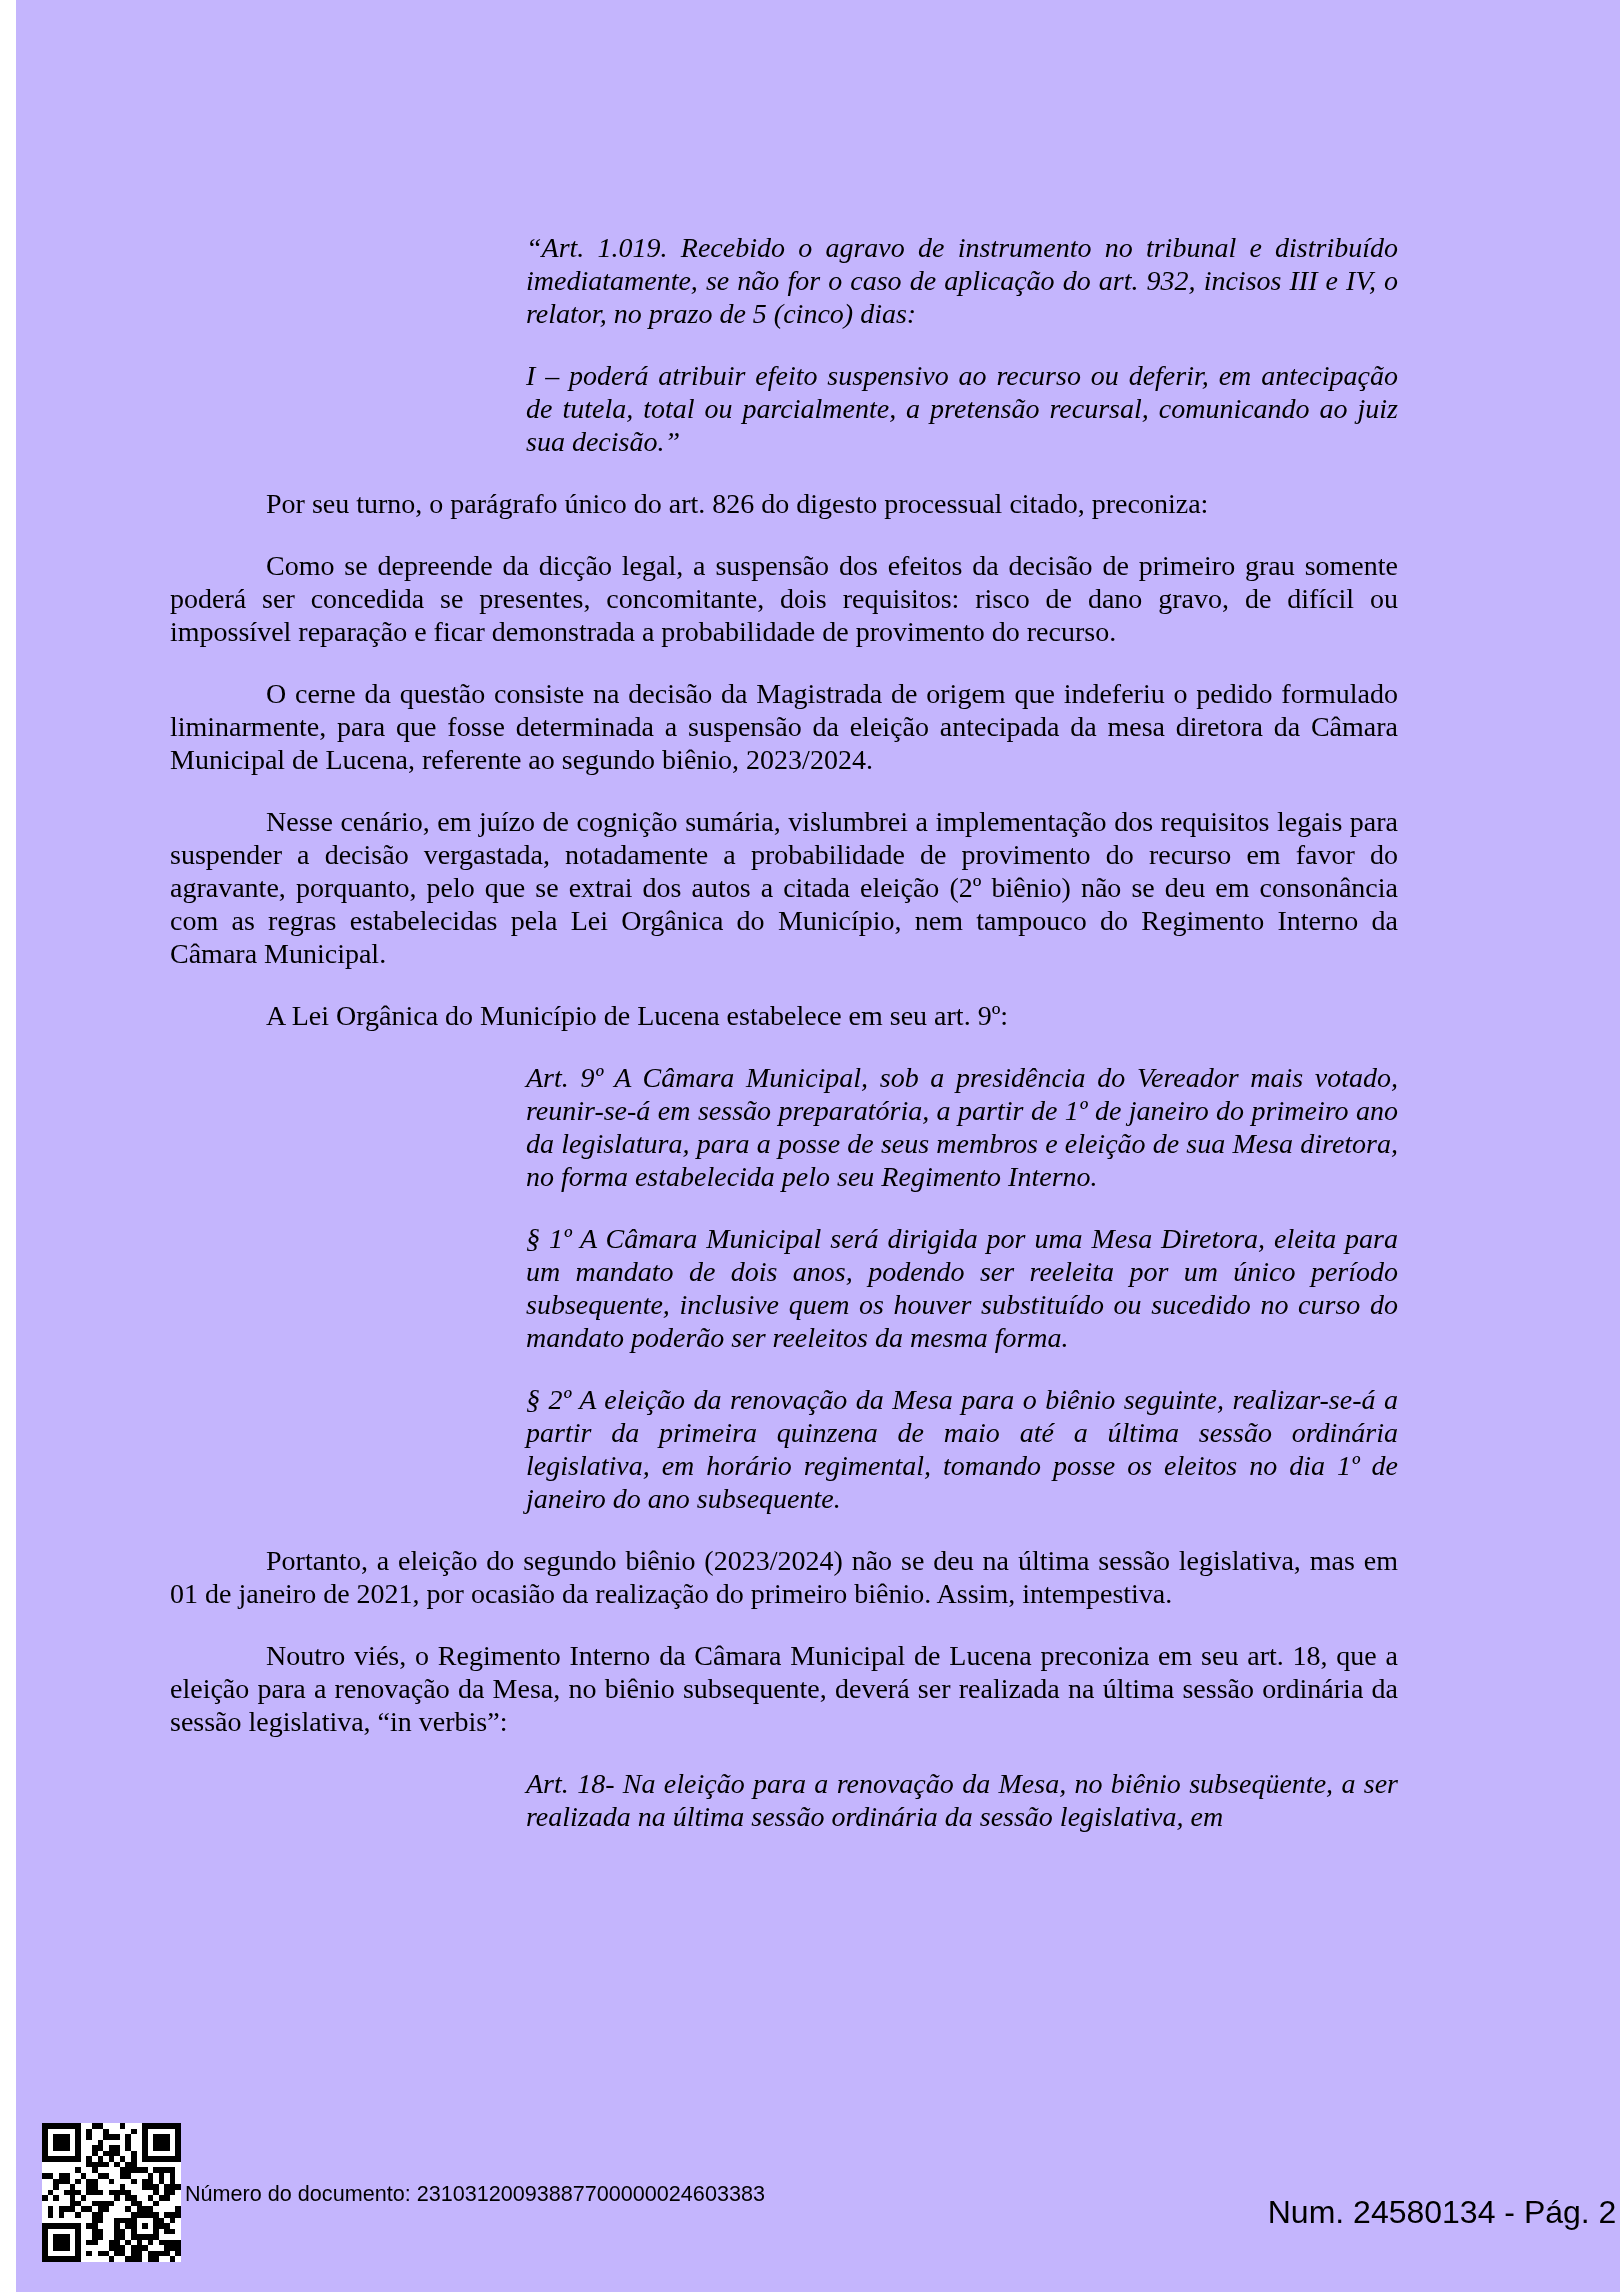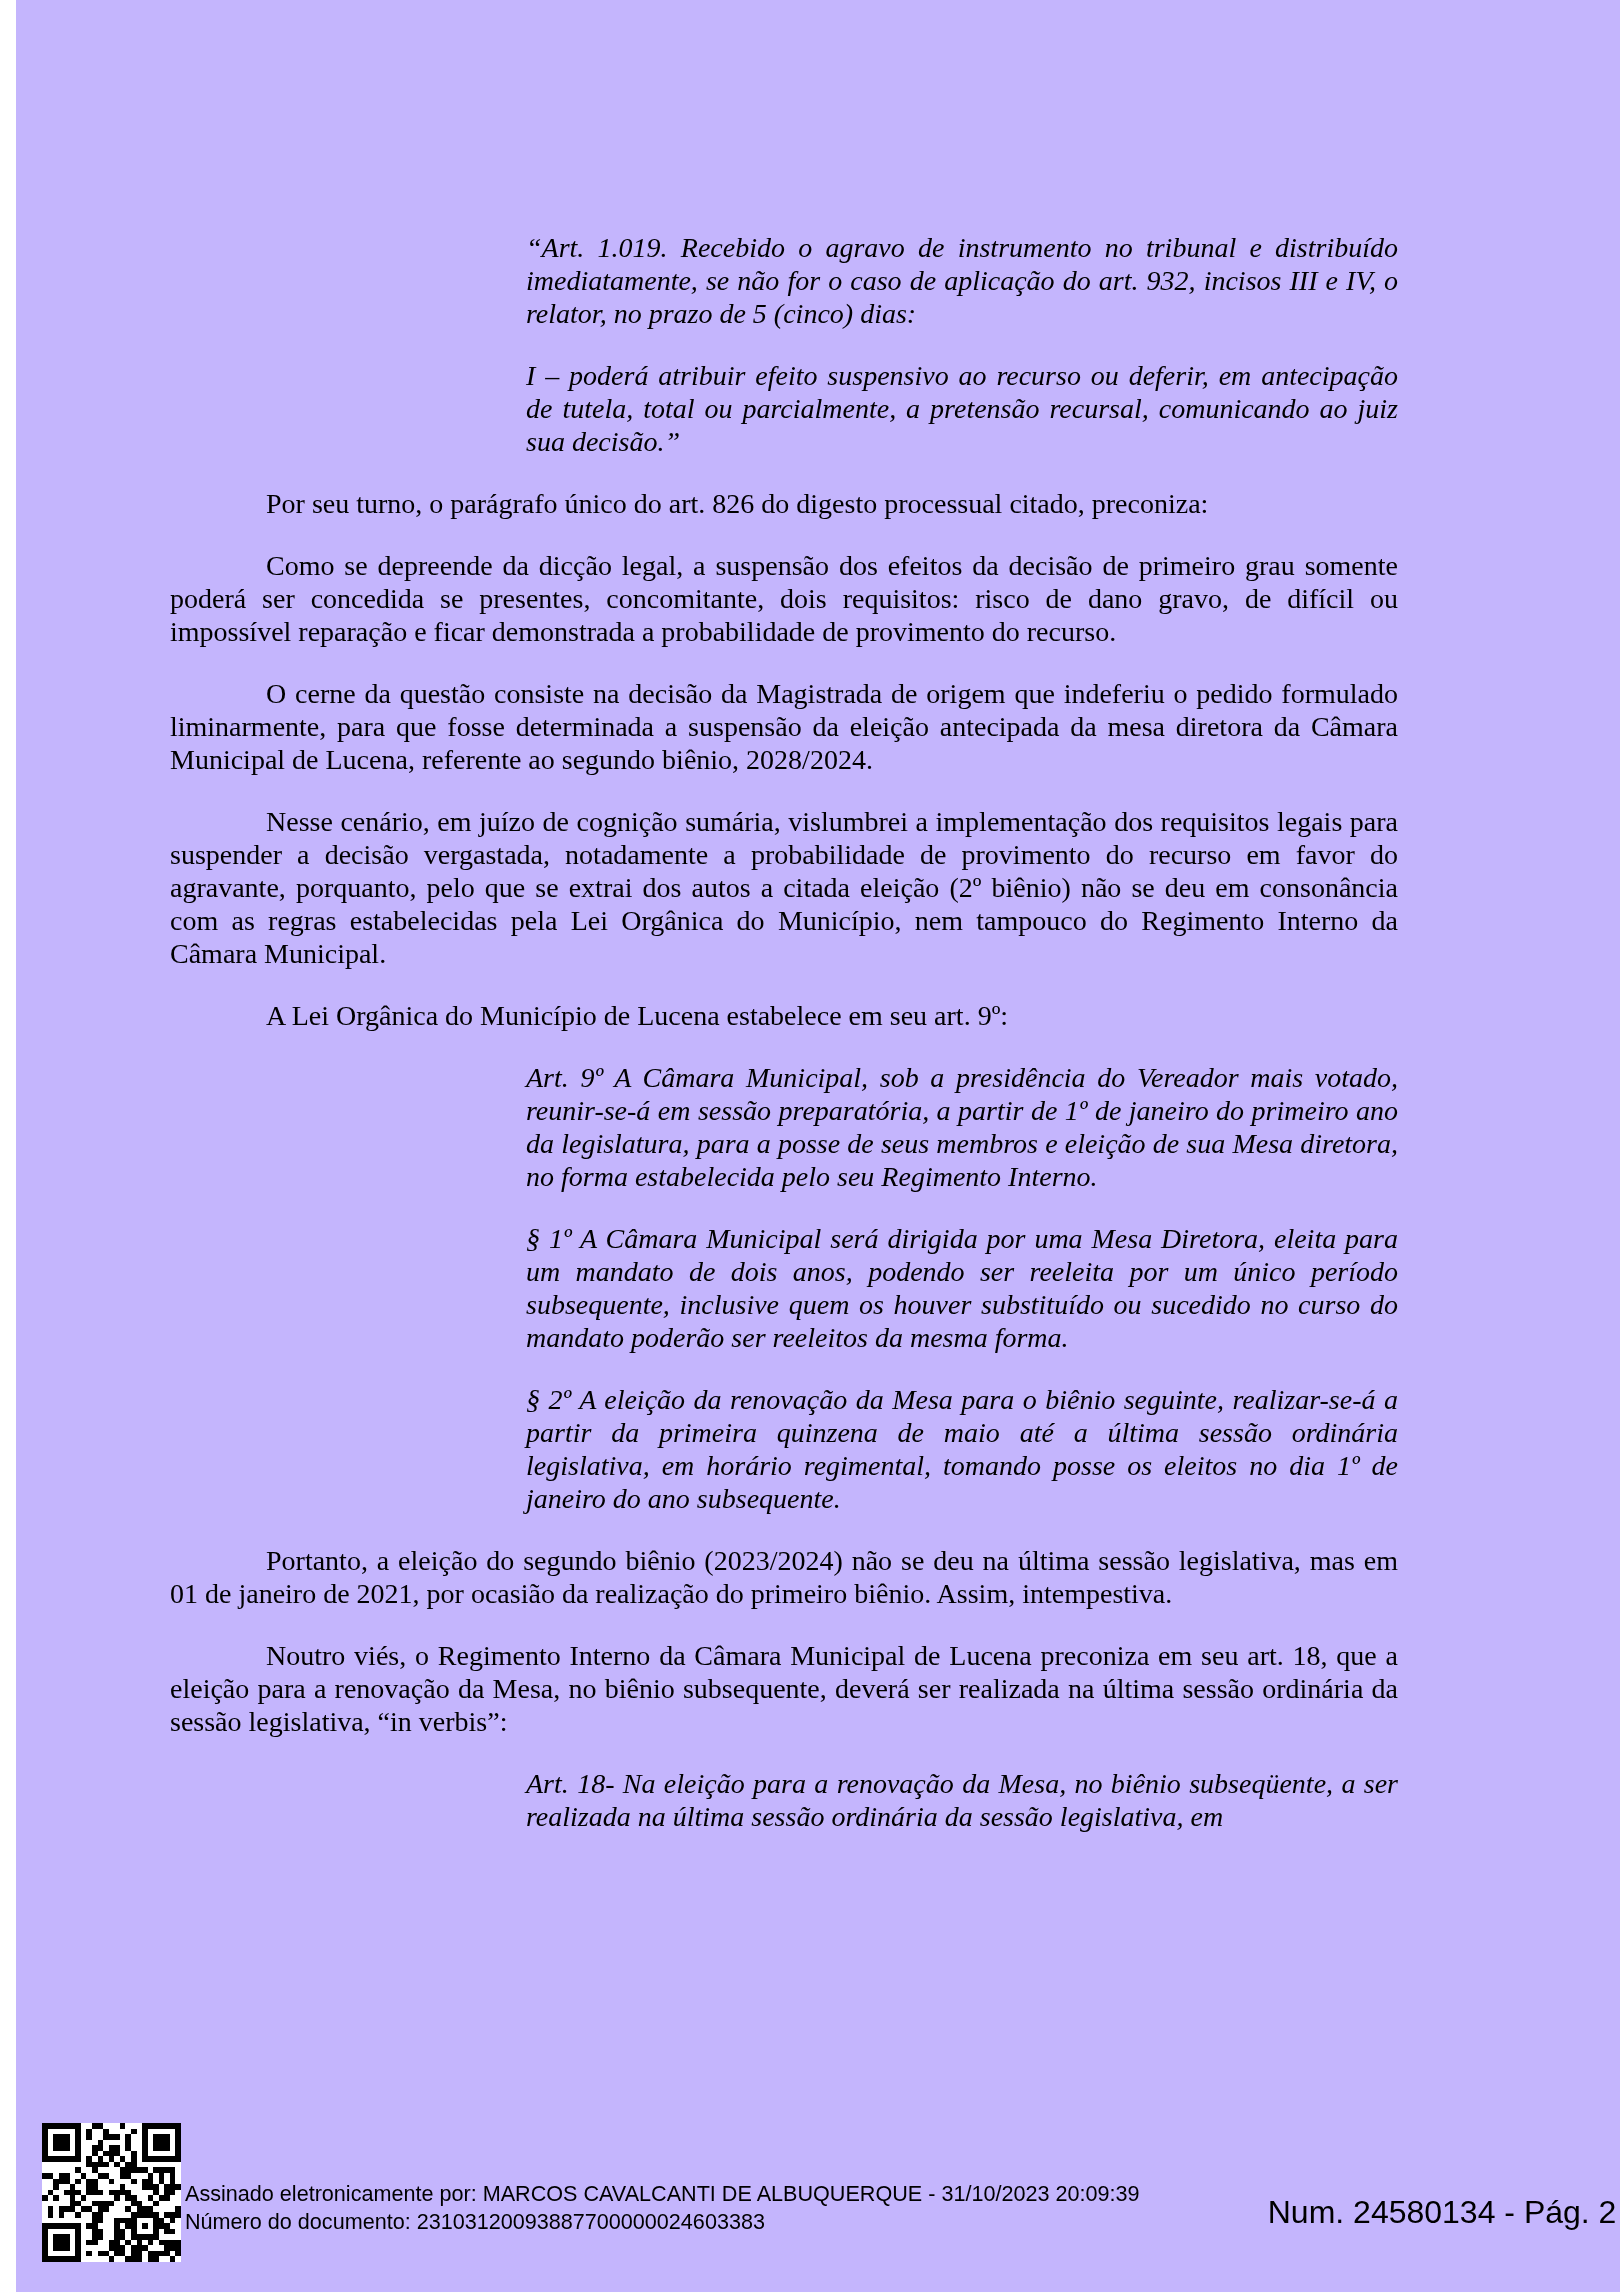--- a/index.html
+++ b/index.html
@@ -72,21 +72,21 @@
 </head>
 <body>
 
 <div class="page">
 
   <div class="content" id="doc-content">
       <p class="para-quote">“Art. 1.019. Recebido o agravo de instrumento no tribunal e distribuído imediatamente, se não for o caso de aplicação do art. 932, incisos III e IV, o relator, no prazo de 5 (cinco) dias:</p>
       <p class="para-quote">I – poderá atribuir efeito suspensivo ao recurso ou deferir, em antecipação de tutela, total ou parcialmente, a pretensão recursal, comunicando ao juiz sua decisão.”</p>
       <p class="para-body">Por seu turno, o parágrafo único do art. 826 do digesto processual citado, preconiza:</p>
       <p class="para-body">Como se depreende da dicção legal, a suspensão dos efeitos da decisão de primeiro grau somente poderá ser concedida se presentes, concomitante, dois requisitos: risco de dano gravo, de difícil ou impossível reparação e ficar demonstrada a probabilidade de provimento do recurso.</p>
-      <p class="para-body">O cerne da questão consiste na decisão da Magistrada de origem que indeferiu o pedido formulado liminarmente, para que fosse determinada a suspensão da eleição antecipada da mesa diretora da Câmara Municipal de Lucena, referente ao segundo biênio, 2028/2024.</p>
+      <p class="para-body">O cerne da questão consiste na decisão da Magistrada de origem que indeferiu o pedido formulado liminarmente, para que fosse determinada a suspensão da eleição antecipada da mesa diretora da Câmara Municipal de Lucena, referente ao segundo biênio, 2023/2024.</p>
       <p class="para-body">Nesse cenário, em juízo de cognição sumária, vislumbrei a implementação dos requisitos legais para suspender a decisão vergastada, notadamente a probabilidade de provimento do recurso em favor do agravante, porquanto, pelo que se extrai dos autos a citada eleição (2º biênio) não se deu em consonância com as regras estabelecidas pela Lei Orgânica do Município, nem tampouco do Regimento Interno da Câmara Municipal.</p>
       <p class="para-body">A Lei Orgânica do Município de Lucena estabelece em seu art. 9º:</p>
       <p class="para-quote">Art. 9º A Câmara Municipal, sob a presidência do Vereador mais votado, reunir-se-á em sessão preparatória, a partir de 1º de janeiro do primeiro ano da legislatura, para a posse de seus membros e eleição de sua Mesa diretora, no forma estabelecida pelo seu Regimento Interno.</p>
       <p class="para-quote">§ 1º A Câmara Municipal será dirigida por uma Mesa Diretora, eleita para um mandato de dois anos, podendo ser reeleita por um único período subsequente, inclusive quem os houver substituído ou sucedido no curso do mandato poderão ser reeleitos da mesma forma.</p>
       <p class="para-quote">§ 2º A eleição da renovação da Mesa para o biênio seguinte, realizar-se-á a partir da primeira quinzena de maio até a última sessão ordinária legislativa, em horário regimental, tomando posse os eleitos no dia 1º de janeiro do ano subsequente.</p>
       <p class="para-body">Portanto, a eleição do segundo biênio (2023/2024) não se deu na última sessão legislativa, mas em 01 de janeiro de 2021, por ocasião da realização do primeiro biênio. Assim, intempestiva.</p>
       <p class="para-body">Noutro viés, o Regimento Interno da Câmara Municipal de Lucena preconiza em seu art. 18, que a eleição para a renovação da Mesa, no biênio subsequente, deverá ser realizada na última sessão ordinária da sessão legislativa, “in verbis”:</p>
       <p class="para-quote">Art. 18- Na eleição para a renovação da Mesa, no biênio subseqüente, a ser realizada na última sessão ordinária da sessão legislativa, em</p>
     </div>
 
@@ -403,20 +403,19 @@
         <rect x="15" y="24" width="1" height="1" fill="#000"></rect>
         <rect x="16" y="24" width="1" height="1" fill="#000"></rect>
         <rect x="17" y="24" width="1" height="1" fill="#000"></rect>
         <rect x="19" y="24" width="1" height="1" fill="#000"></rect>
         <rect x="20" y="24" width="1" height="1" fill="#000"></rect>
         <rect x="23" y="24" width="1" height="1" fill="#000"></rect>
       </svg>
   </div>
 
   <div class="footer-lines">
-    <div>Assinado eletronicamente por: MARCOS CAVALCANTI DE ALBUQUERQUE - 31/10/2023 20:09:39</div>
     <div>Número do documento: 23103120093887700000024603383</div>
   </div>
 
   <div class="page-ref">Num. 24580134 - Pág. 2</div>
 
 </div>
 
 
 </body></html>

